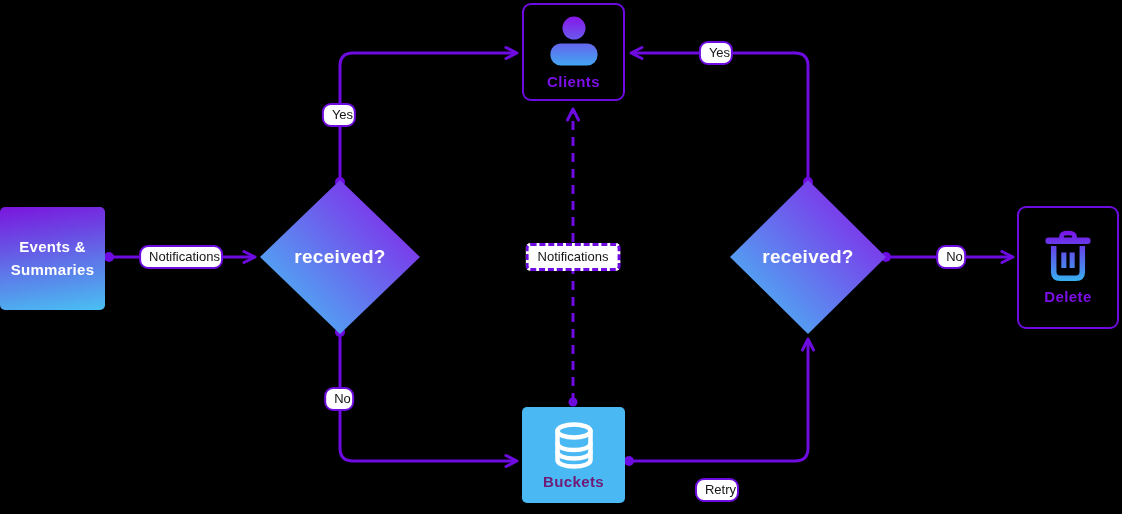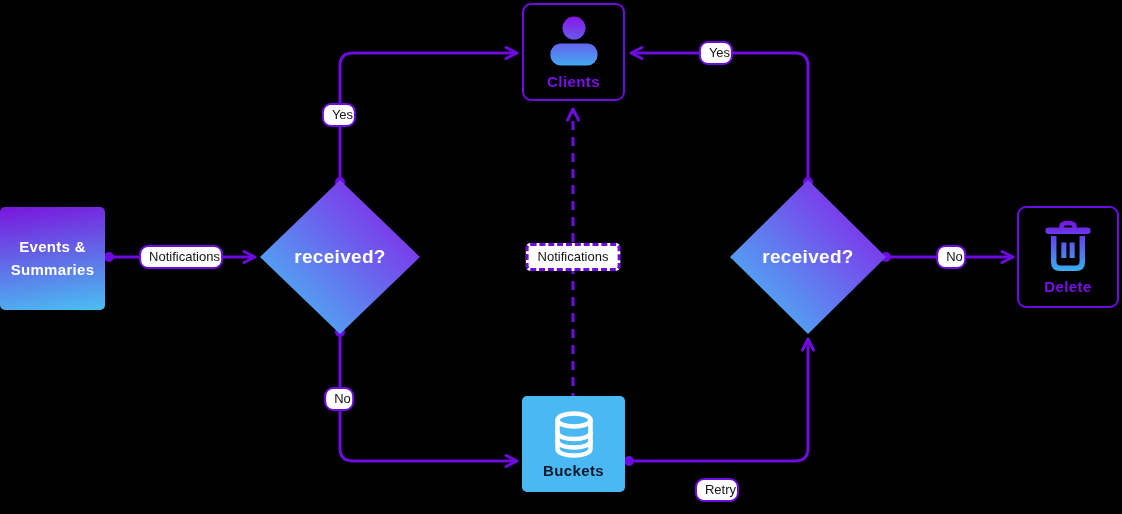--- a/index.html
+++ b/index.html
@@ -20,24 +20,24 @@
     background:linear-gradient(45deg,#43c8f4 0%,#8a12e8 100%);
     color:#fff;font-weight:bold;font-size:19px;letter-spacing:.3px;
   }
   .diamond-left{left:260px;top:180px;width:160px;height:154px;}
   .diamond-right{left:730px;top:180px;width:156px;height:154px;}
   .card{
     background:#000;border:2.5px solid #6d0be0;border-radius:9px;
     color:#7c0fe8;font-weight:bold;font-size:15px;letter-spacing:.4px;gap:4px;
   }
   .node-clients{left:522px;top:3px;width:103px;height:98px;}
-  .node-delete{left:1017px;top:206px;width:102px;height:102px;}
+  .node-delete{left:1017px;top:206px;width:102px;height:123px;}
   .node-buckets{
-    left:522px;top:396px;width:103px;height:96px;border-radius:5px;
-    background:#49b8f3;color:#0f172a;font-weight:bold;font-size:15px;letter-spacing:.4px;gap:2px;
+    left:522px;top:407px;width:103px;height:96px;border-radius:5px;
+    background:#49b8f3;color:#701a75;font-weight:bold;font-size:15px;letter-spacing:.4px;gap:2px;
   }
   .icon{display:block;line-height:0;}
   .edge-label{
     position:absolute;z-index:3;transform:translate(-50%,-50%);
     background:#fff;border:2.5px solid #6d0be0;border-radius:9px;
     color:#141414;font-size:13px;padding:2px 1px 3px 8px;white-space:nowrap;
   }
   .edge-label.dashed{border:3px dashed #6d0be0;border-radius:5px;padding:3px 9px 4px 9px;}
 </style>
 </head>

